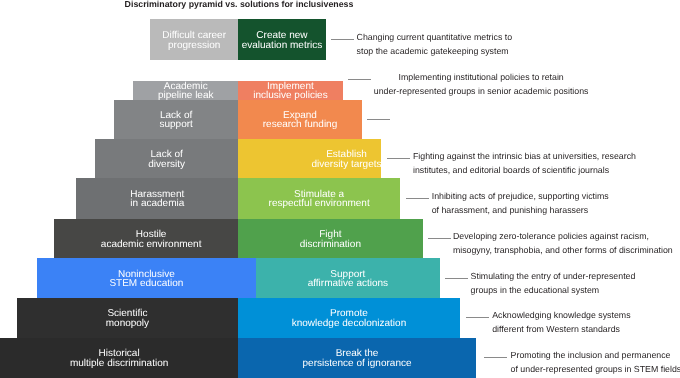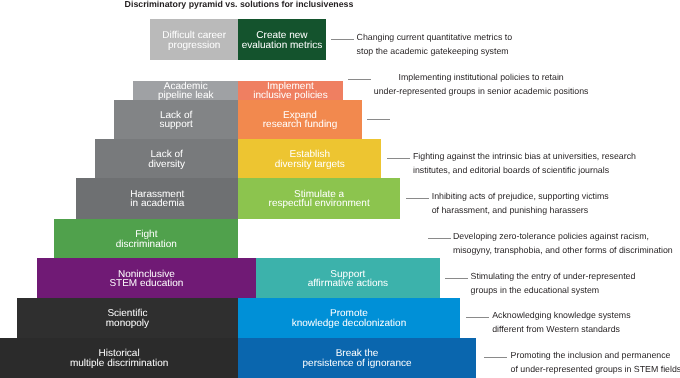--- a/index.html
+++ b/index.html
@@ -49,43 +49,47 @@
         <div class="half" style="width: 123.6px; background: rgb(242, 137, 78); color: rgb(255, 255, 255);">
           <span>Expand
 research funding</span>
         </div>
       </div>
       <div class="row" style="left: 95.1px; top: 139.1px; width: 286.4px; height: 39.7px;">
         <div class="half" style="width: 143.1px; background: rgb(120, 122, 124); color: rgb(255, 255, 255);">
           <span>Lack of
 diversity</span>
         </div>
-        <div class="half" style="width: 143.3px; background: rgb(237, 197, 49); color: rgb(255, 255, 255);">
+        <div class="half" style="width: 143.3px; background: rgb(237, 197, 49); color: rgb(255, 255, 255); justify-content: flex-end;">
           <span>Establish
 diversity targets</span>
         </div>
       </div>
       <div class="row" style="left: 76.4px; top: 178.2px; width: 323.7px; height: 41px;">
         <div class="half" style="width: 161.8px; background: rgb(110, 112, 114); color: rgb(255, 255, 255);">
           <span>Harassment
 in academia</span>
         </div>
         <div class="half" style="width: 161.9px; background: rgb(140, 196, 78); color: rgb(255, 255, 255);">
           <span>Stimulate a
 respectful environment</span>
         </div>
       </div>
       <div class="row" style="left: 54.1px; top: 218.6px; width: 368.5px; height: 40.3px;">
+        <div class="half" style="width: 184.1px; background: rgb(71, 71, 69); color: rgb(255, 255, 255);">
+          <span style="left: 5px;">Hostile
+academic environment</span>
+        </div>
         <div class="half" style="width: 184.4px; background: rgb(80, 161, 76); color: rgb(255, 255, 255);">
           <span>Fight
 discrimination</span>
         </div>
       </div>
       <div class="row" style="left: 36.9px; top: 258.3px; width: 403px; height: 40.4px;">
-        <div class="half" style="width: 240px; background: #701a75; color: rgb(255, 255, 255);">
+        <div class="half" style="width: 240px; background: #3b82f6; color: rgb(255, 255, 255);">
           <span>Noninclusive
 STEM education</span>
         </div>
         <div class="half" style="width: 201.7px; background: rgb(60, 178, 171); color: rgb(255, 255, 255);">
           <span>Support
 affirmative actions</span>
         </div>
       </div>
       <div class="row" style="left: 16.65px; top: 298.1px; width: 443.05px; height: 40.3px;">
         <div class="half" style="width: 221.55px; background: rgb(47, 47, 47); color: rgb(255, 255, 255);">

